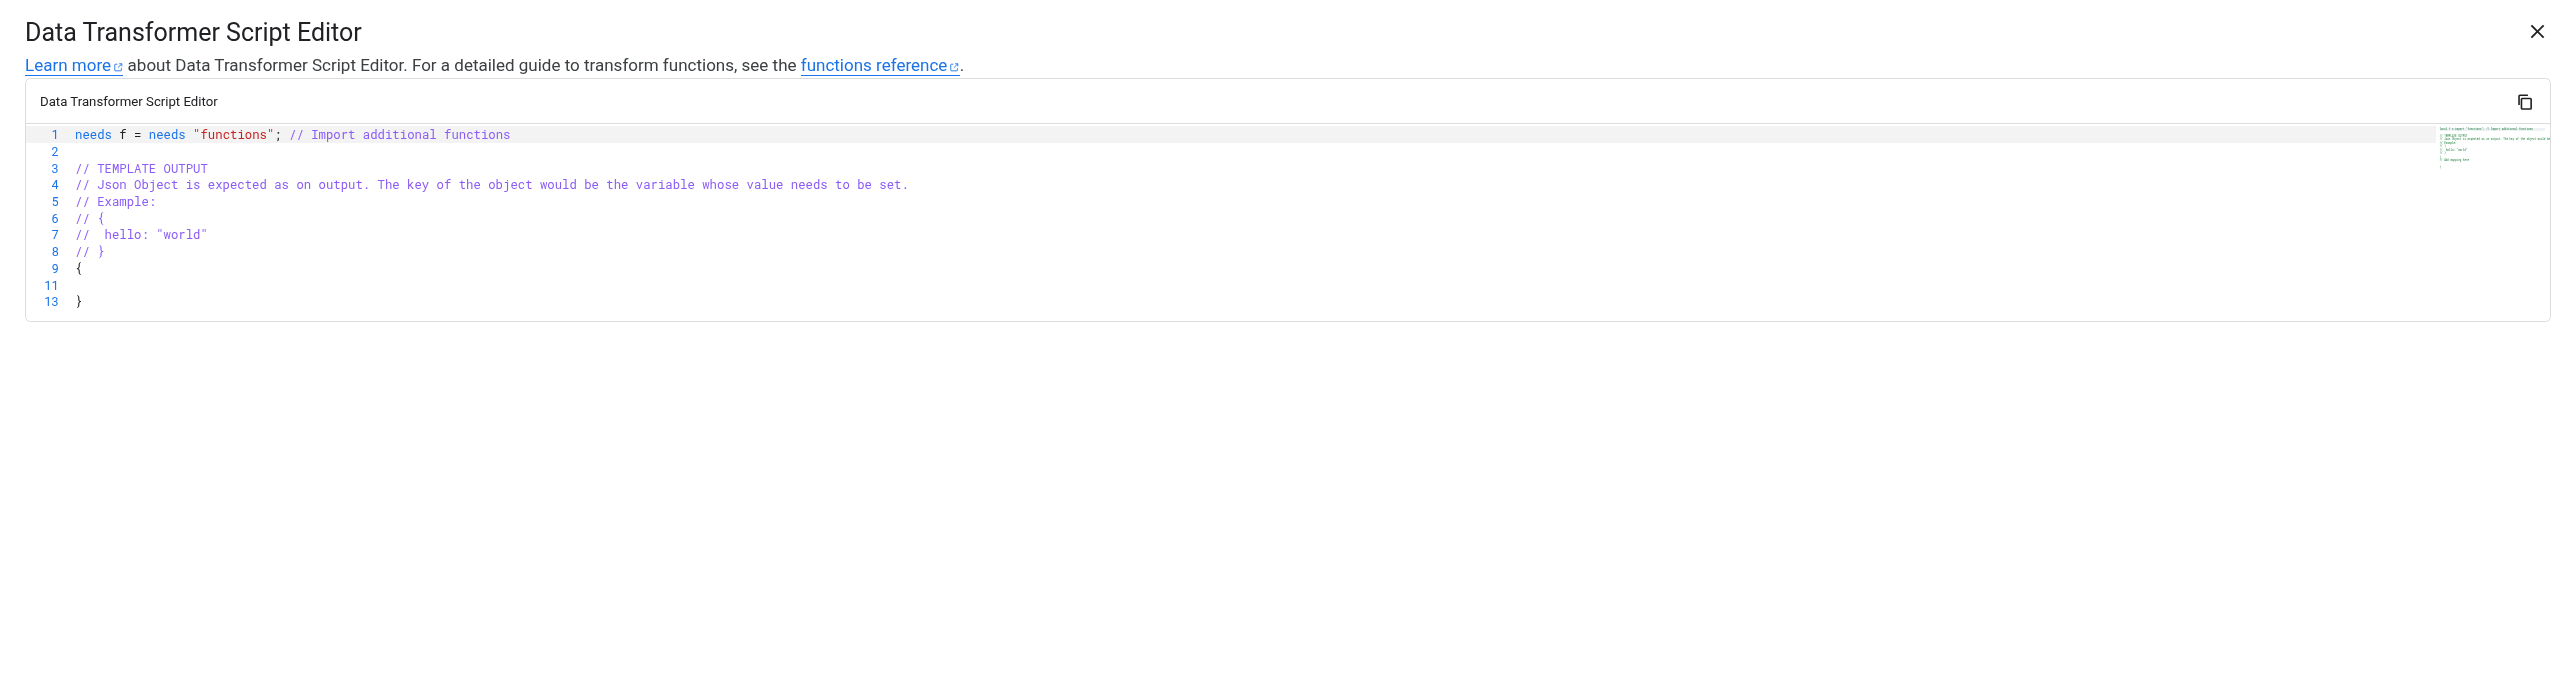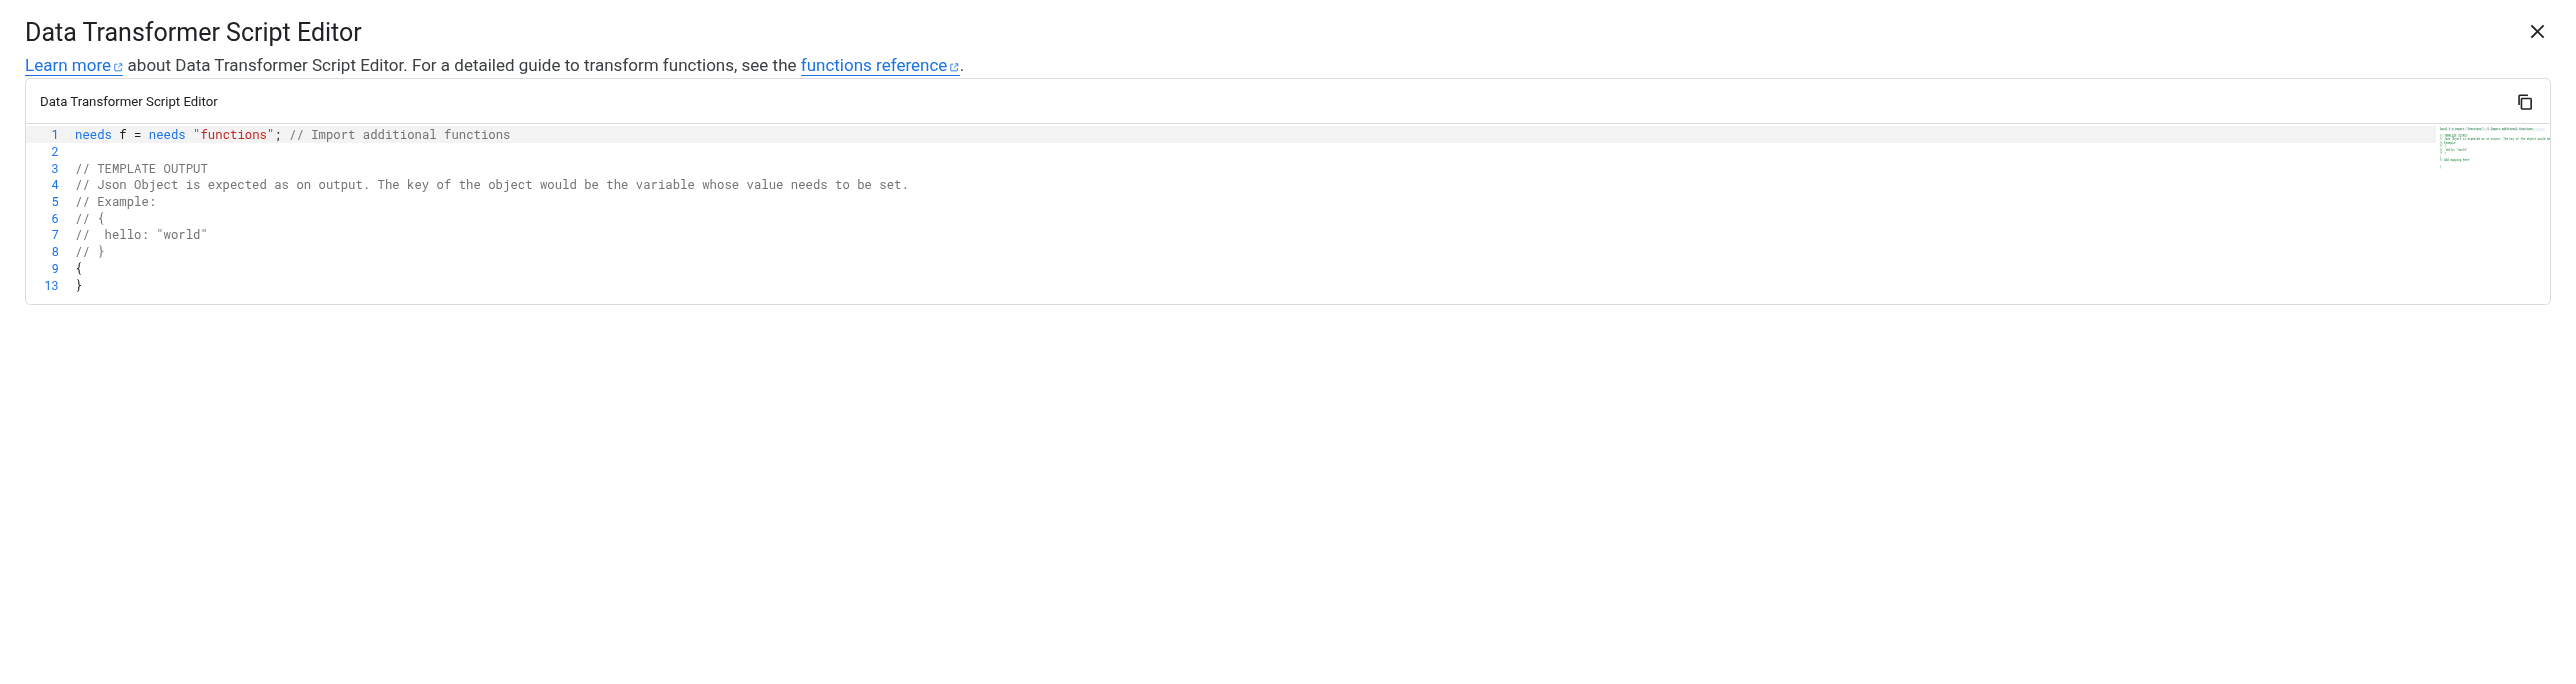--- a/index.html
+++ b/index.html
@@ -105,21 +105,21 @@
       color: #1a73e8;
       user-select: none;
       flex-shrink: 0;
     }
     .code-content {
       flex: 1;
       color: #202124;
     }
     .tok-keyword { color: #1a73e8; }
     .tok-string { color: #c5221f; }
-    .tok-comment { color: #737373; }
+    .tok-comment { color: #8b5cf6; }
     .tok-plain { color: #202124; }
     .minimap {
       width: 114px;
       flex-shrink: 0;
       padding: 3.5px 5.3px 3.5px 3.5px;
       font-size: 2.6px;
       line-height: 3.5px;
       font-family: "Roboto Mono", monospace;
       overflow: hidden;
       white-space: pre;
@@ -169,20 +169,21 @@
     <div class="code-lines" id="code-lines">
         <div class="code-row hl"><div class="gutter">1</div><div class="code-content"><span class="tok-keyword">needs</span><span class="tok-plain"> f = </span><span class="tok-keyword">needs</span><span class="tok-plain"> </span><span class="tok-string">"functions"</span><span class="tok-plain">; </span><span class="tok-comment">// Import additional functions</span></div></div>
         <div class="code-row"><div class="gutter">2</div><div class="code-content">&nbsp;</div></div>
         <div class="code-row"><div class="gutter">3</div><div class="code-content"><span class="tok-comment">// TEMPLATE OUTPUT</span></div></div>
         <div class="code-row"><div class="gutter">4</div><div class="code-content"><span class="tok-comment">// Json Object is expected as on output. The key of the object would be the variable whose value needs to be set.</span></div></div>
         <div class="code-row"><div class="gutter">5</div><div class="code-content"><span class="tok-comment">// Example:</span></div></div>
         <div class="code-row"><div class="gutter">6</div><div class="code-content"><span class="tok-comment">// {</span></div></div>
         <div class="code-row"><div class="gutter">7</div><div class="code-content"><span class="tok-comment">//  hello: "world"</span></div></div>
         <div class="code-row"><div class="gutter">8</div><div class="code-content"><span class="tok-comment">// }</span></div></div>
         <div class="code-row"><div class="gutter">9</div><div class="code-content"><span class="tok-plain">{</span></div></div>
+        <div class="code-row"><div class="gutter">11</div><div class="code-content">&nbsp;</div></div>
         <div class="code-row"><div class="gutter">13</div><div class="code-content"><span class="tok-plain">}</span></div></div>
       </div>
     <div class="minimap" id="minimap"><span class="mm-hl">local f = import "functions"; // Import additional functions
 </span><span>
 </span><span>// TEMPLATE OUTPUT
 </span><span>// Json Object is expected as on output. The key of the object would be the variable whose value needs to be set.
 </span><span>// Example:
 </span><span>// {
 </span><span>//  hello: "world"
 </span><span>// }

